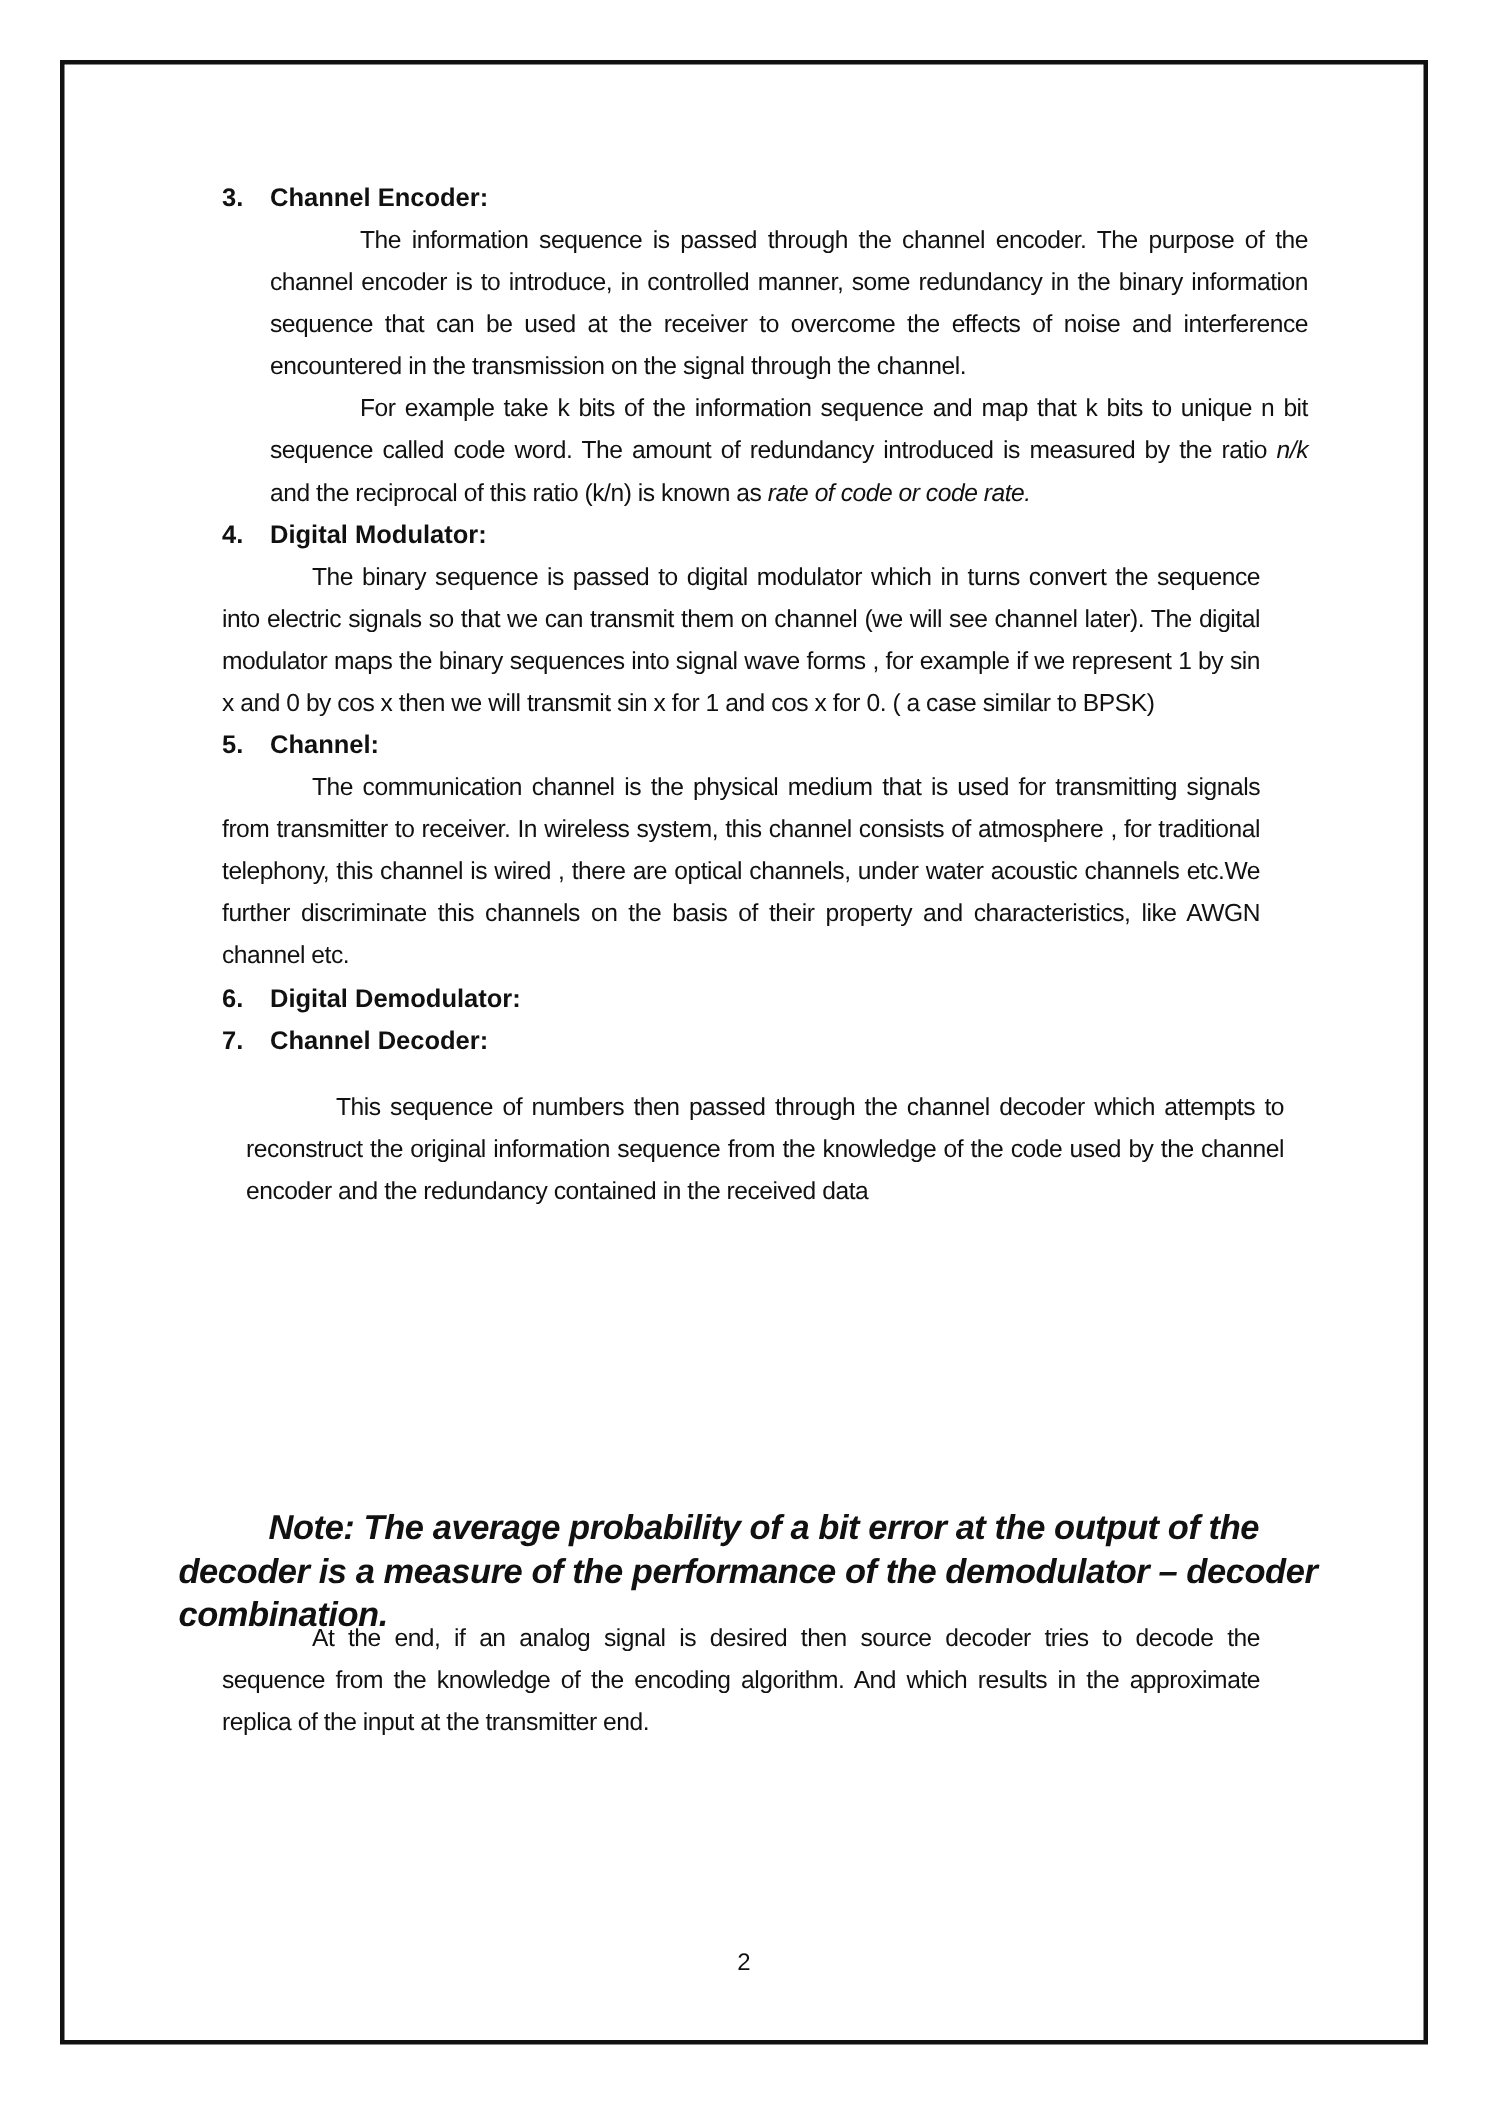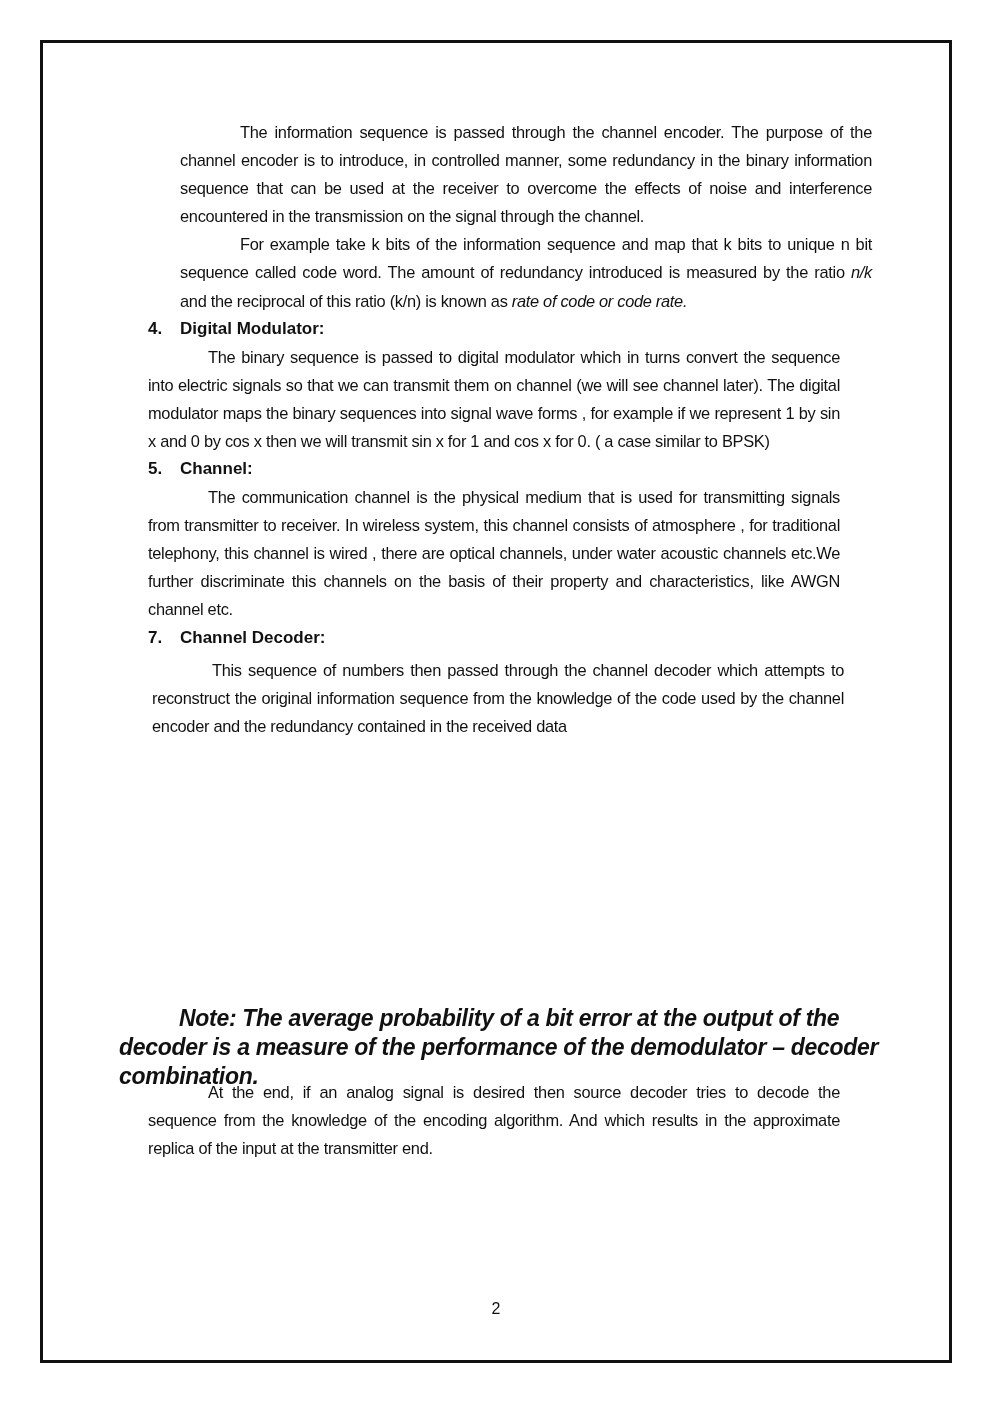--- a/index.html
+++ b/index.html
@@ -20,40 +20,42 @@
   .page-number { position: absolute; left: 0; width: 992px; top: 1300px; text-align: center; font-size: 16px; }
 </style>
 </head>
 <body>
 
 <div class="page-border"></div>
 
 <div class="content">
 
   <div class="item">
+    <div class="heading"><span class="num">3.</span><span>Channel Encoder:</span></div>
     <p class="para" style="margin-top:0;margin-bottom:0;">The information sequence is passed through the channel encoder. The purpose of the channel encoder is to introduce, in controlled manner, some redundancy in the binary information sequence that can be used at the receiver to overcome the effects of noise and interference encountered in the transmission on the signal through the channel.</p>
     <p class="para" style="margin-top:0;margin-bottom:0;"><span>For example take k bits of the information sequence and map that k bits to unique n bit sequence called code word. The amount of redundancy introduced is measured by the ratio </span><i>n/k</i><span> and the reciprocal of this ratio (k/n) is known as </span><i>rate of code or code rate.</i></p>
   </div>
 
   <div class="item">
     <div class="heading"><span class="num">4.</span><span>Digital Modulator:</span></div>
     <p class="para" style="margin:0;">The binary sequence is passed to digital modulator which in turns convert the sequence into electric signals so that we can transmit them on channel (we will see channel later). The digital modulator maps the binary sequences into signal wave forms , for example if we represent 1 by sin x and 0 by cos x then we will transmit sin x for 1 and cos x for 0. ( a case similar to BPSK)</p>
   </div>
 
   <div class="item">
     <div class="heading"><span class="num">5.</span><span>Channel:</span></div>
     <p class="para" style="margin:0;">The communication channel is the physical medium that is used for transmitting signals from transmitter to receiver. In wireless system, this channel consists of atmosphere , for traditional telephony, this channel is wired , there are optical channels, under water acoustic channels etc.We further discriminate this channels on the basis of their property and characteristics, like AWGN channel etc.</p>
   </div>
 
   <div class="item">
+    <div class="heading"><span class="num">6.</span><span>Digital Demodulator:</span></div>
   </div>
 
   <div class="item">
     <div class="heading"><span class="num">7.</span><span>Channel Decoder:</span></div>
-    <p class="para" style="margin:4px;">This sequence of numbers then passed through the channel decoder which attempts to reconstruct the original information sequence from the knowledge of the code used by the channel encoder and the redundancy contained in the received data</p>
+    <p class="para" style="margin:16px;">This sequence of numbers then passed through the channel decoder which attempts to reconstruct the original information sequence from the knowledge of the code used by the channel encoder and the redundancy contained in the received data</p>
   </div>
 </div>
 
 <div class="note">Note: The average probability of a bit error at the output of the decoder is a measure of the performance of the demodulator – decoder combination.</div>
 
 <div class="sec8">
   <p class="para" style="margin:0;">At the end, if an analog signal is desired then source decoder tries to decode the sequence from the knowledge of the encoding algorithm. And which results in the approximate replica of the input at the transmitter end.</p>
 </div>
 
 <div class="page-number">2</div>

